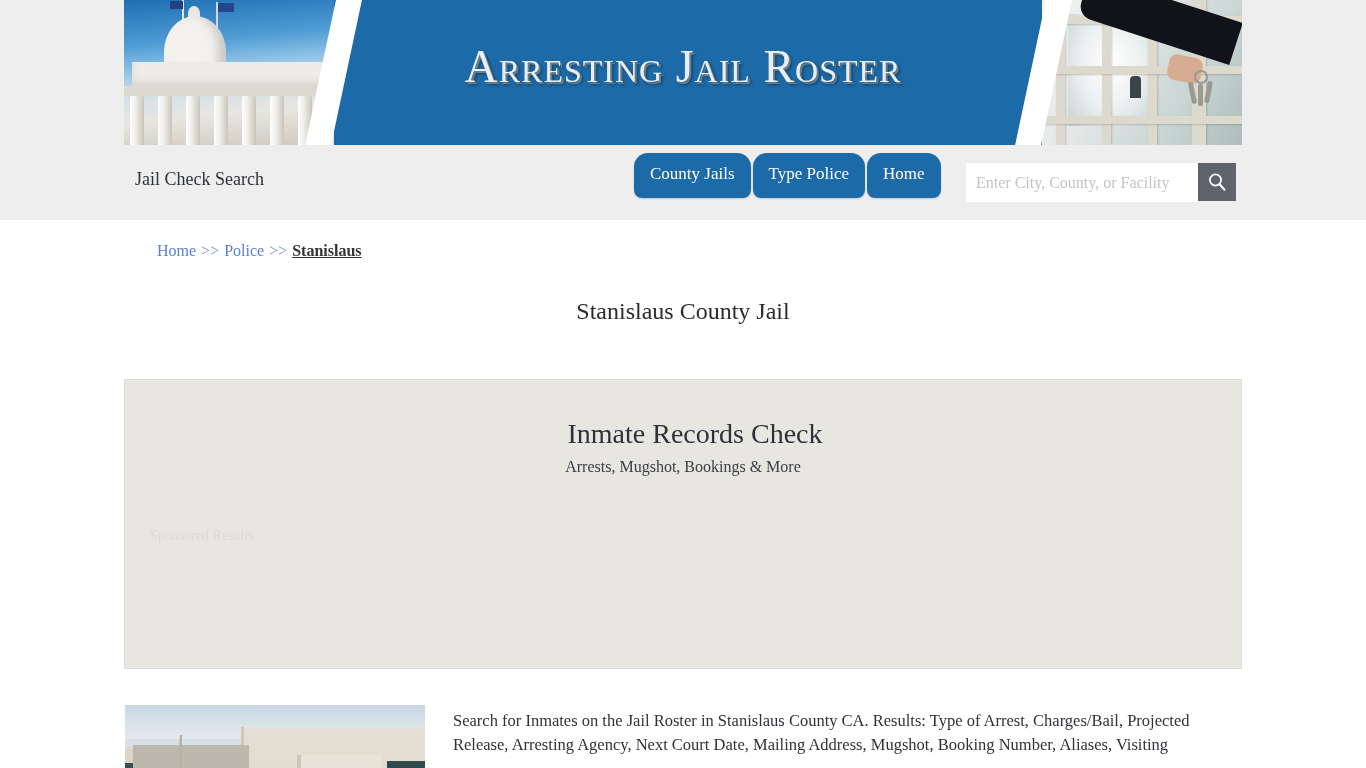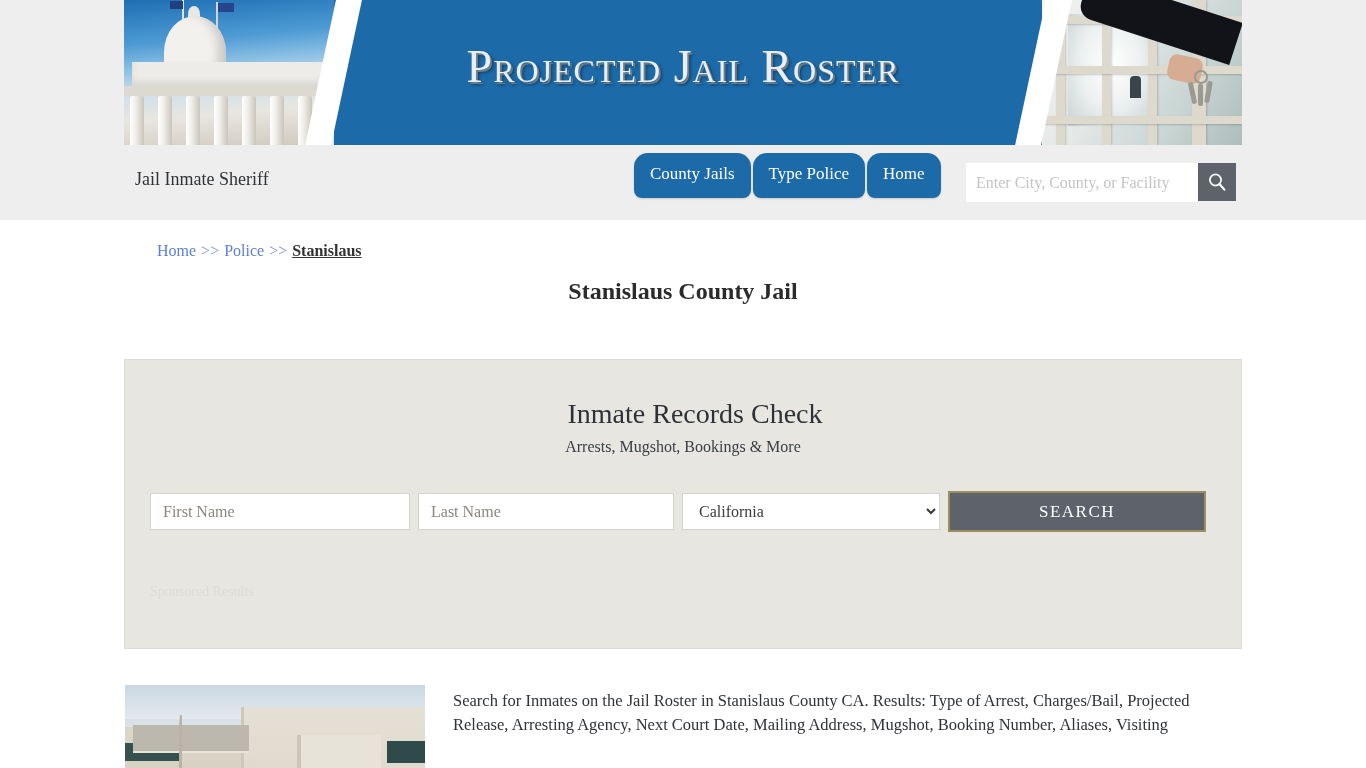--- a/index.html
+++ b/index.html
@@ -169,22 +169,22 @@
     font-size: 16px;
   }
   .breadcrumb a { color: #5b7fd4; text-decoration: none; cursor: pointer; }
   .breadcrumb .sep { color: #7e95cf; margin: 0 5px; }
   .breadcrumb .current { color: #333; font-weight: bold; text-decoration: underline; }
 
   .page-title {
     text-align: center;
     font-size: 24px;
     color: #2b2b2b;
-    margin: 18px 0 0 0;
-    font-weight: bold;
+    margin: 38px 0 0 0;
+    font-weight: normal;
   }
 
   
   .panel {
     margin: 54px 0 0 0;
     width: 1118px;
     height: 290px;
     background: #e8e6e1;
     border: 1px solid #dedcd6;
   }
@@ -303,25 +303,25 @@
       <div class="keys">
           <b></b>
           <b></b>
           <b></b>
         </div>
     </div>
 
     <div class="slash-left"></div>
     <div class="slash-right"></div>
 
-    <div class="banner-title">Projected Jail Roster</div>
+    <div class="banner-title">Arresting Jail Roster</div>
   </div>
 
   <div class="navrow">
-    <div class="brand">Jail Inmate Sheriff</div>
+    <div class="brand">Jail Check Search</div>
 
     <div class="navtabs">
       <div class="navtab">County Jails</div>
       <div class="navtab">Type Police</div>
       <div class="navtab">Home</div>
     </div>
 
     <div class="searchwrap">
       <input type="text" placeholder="Enter City, County, or Facility" style="">
       <div class="searchbtn">
@@ -339,28 +339,20 @@
   <div class="breadcrumb">
     <a>Home</a><span class="sep">&gt;&gt;</span><a>Police</a><span class="sep">&gt;&gt;</span><span class="current">Stanislaus</span>
   </div>
 
   <h1 class="page-title">Stanislaus County Jail</h1>
 
   <div class="panel">
     <div class="panel-title">Inmate Records Check</div>
     <div class="panel-sub">Arrests, Mugshot, Bookings &amp; More</div>
 
-    <div class="form-row">
-      <input class="fname" type="text" placeholder="First Name" style="">
-      <input class="lname" type="text" placeholder="Last Name" style="">
-      <select class="statesel">
-        <option>California</option>
-      </select>
-      <button class="searchsubmit">SEARCH</button>
-    </div>
 
     <div class="sponsored">Sponsored Results</div>
   </div>
 
   <div class="bottom">
     <div class="thumb">
       <div class="bld-sky"></div>
       <div class="bld-low"></div>
       <div class="bld-main"></div>
       <div class="bld-win1"></div>

